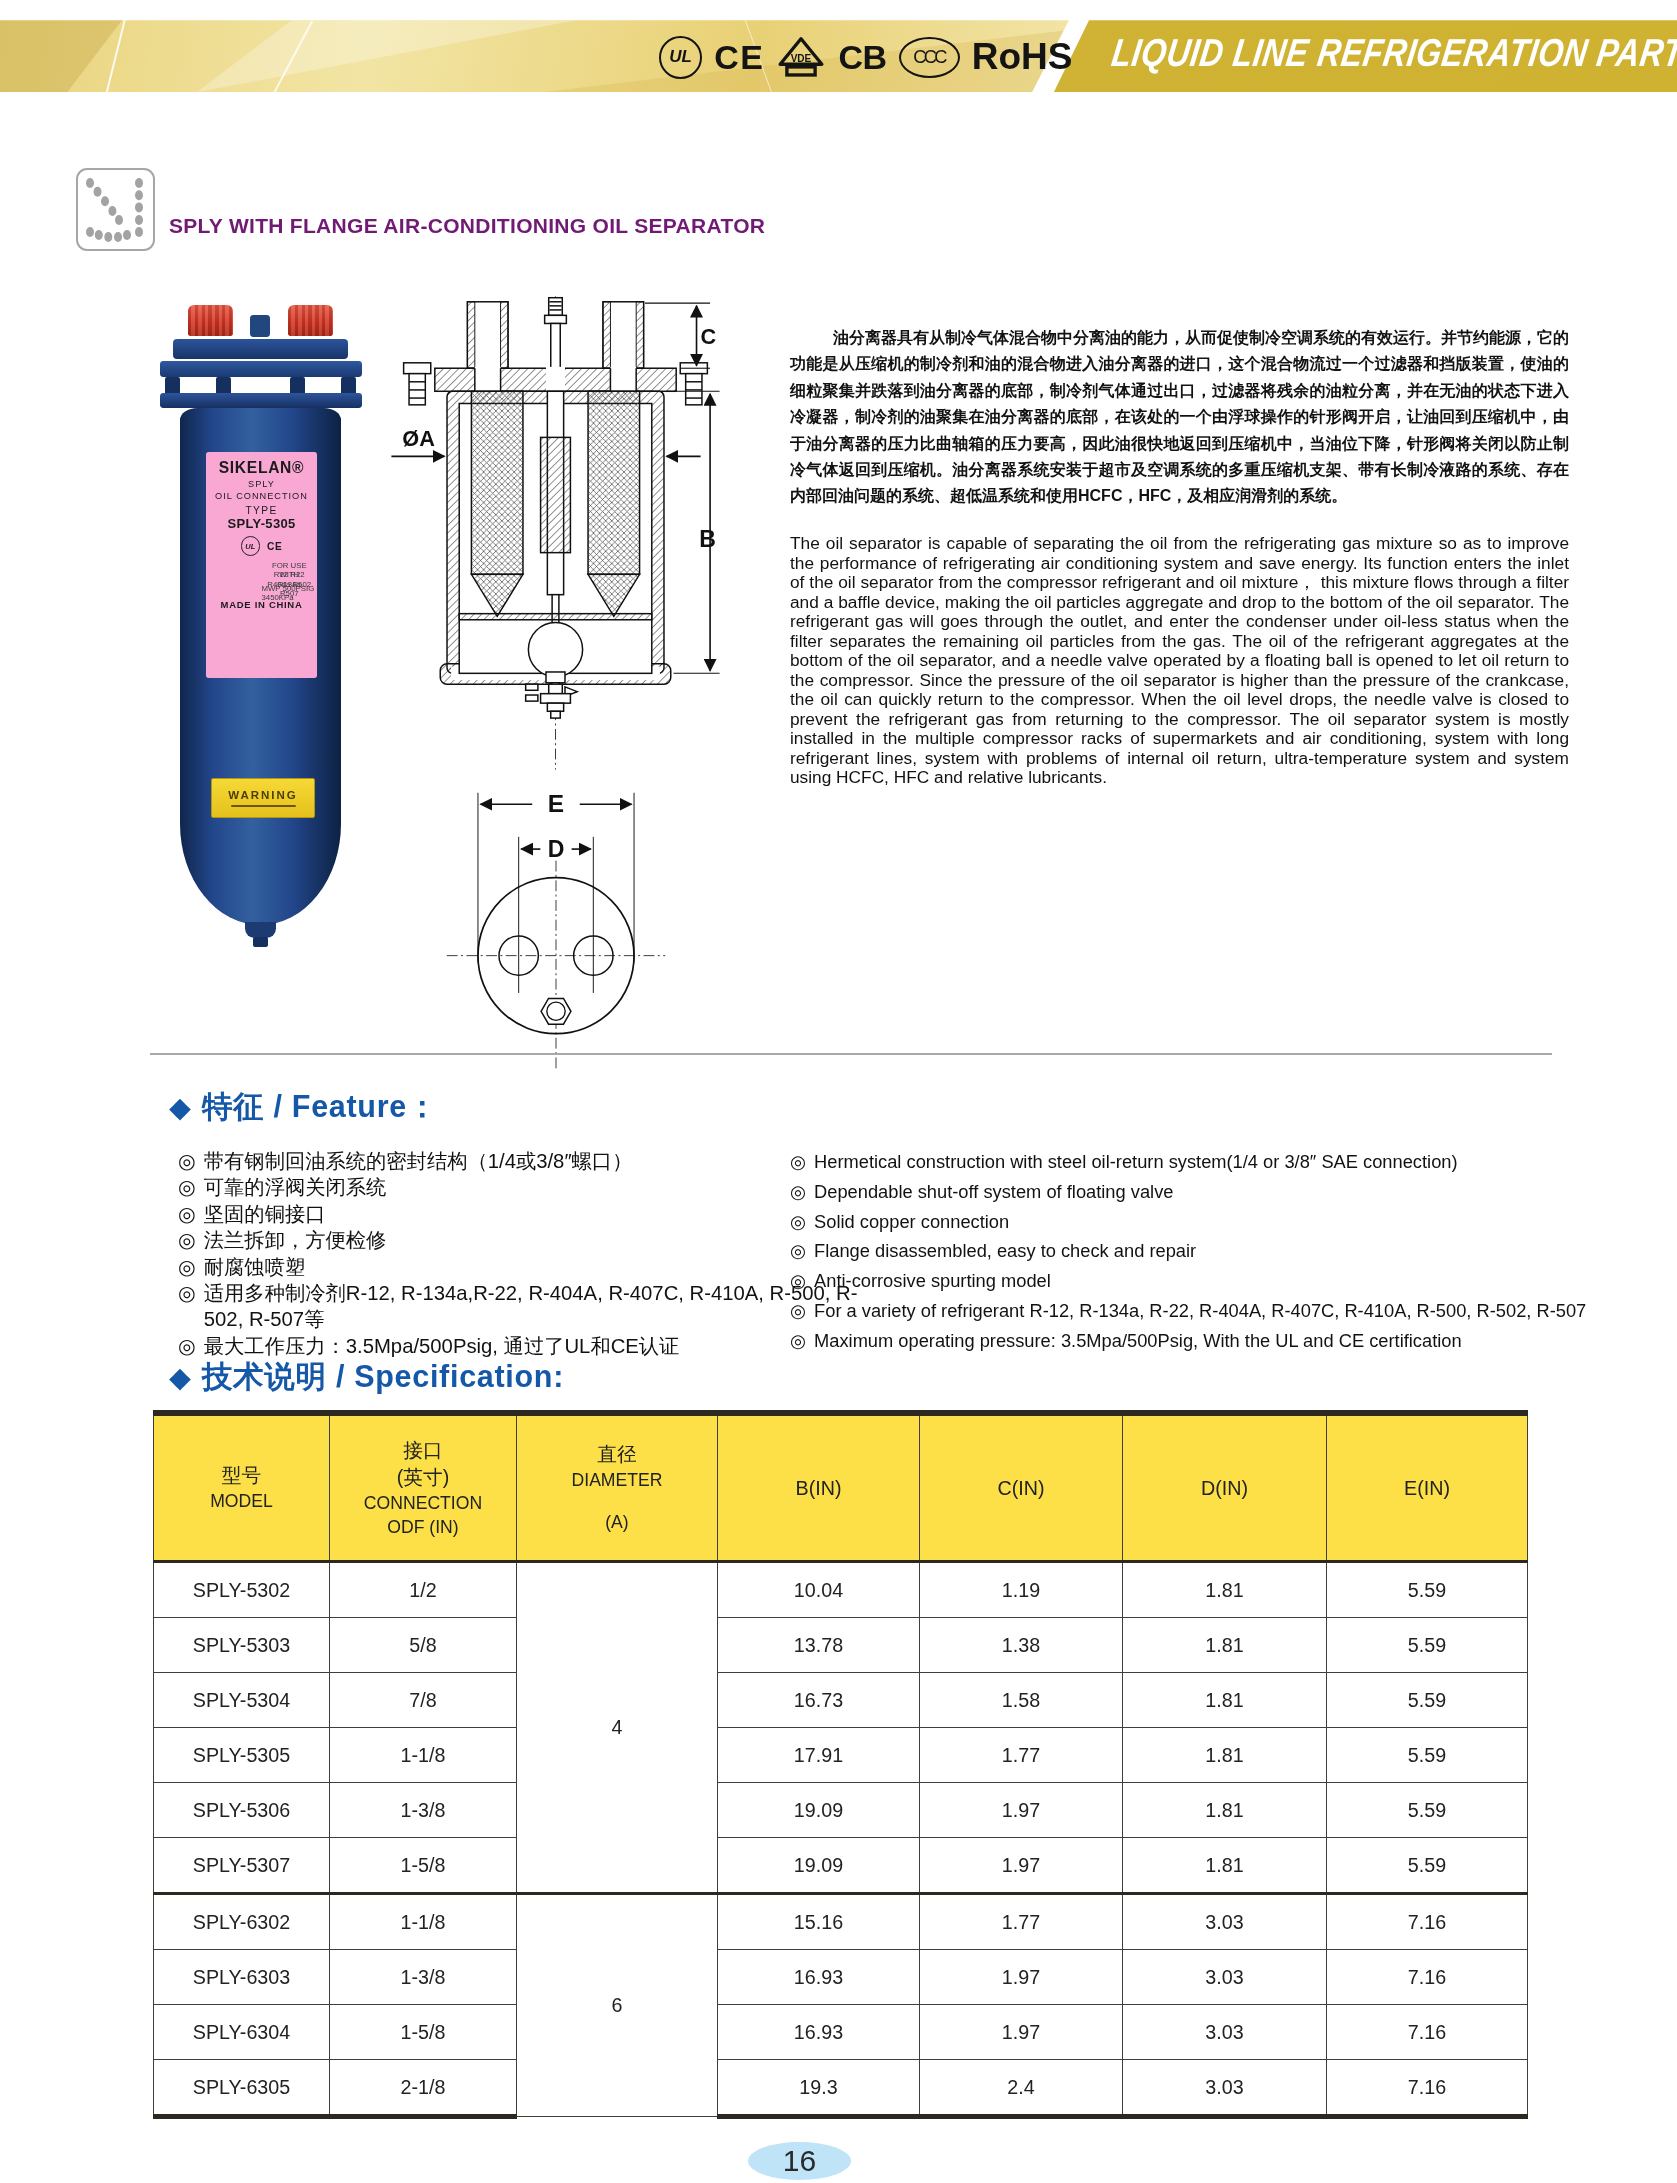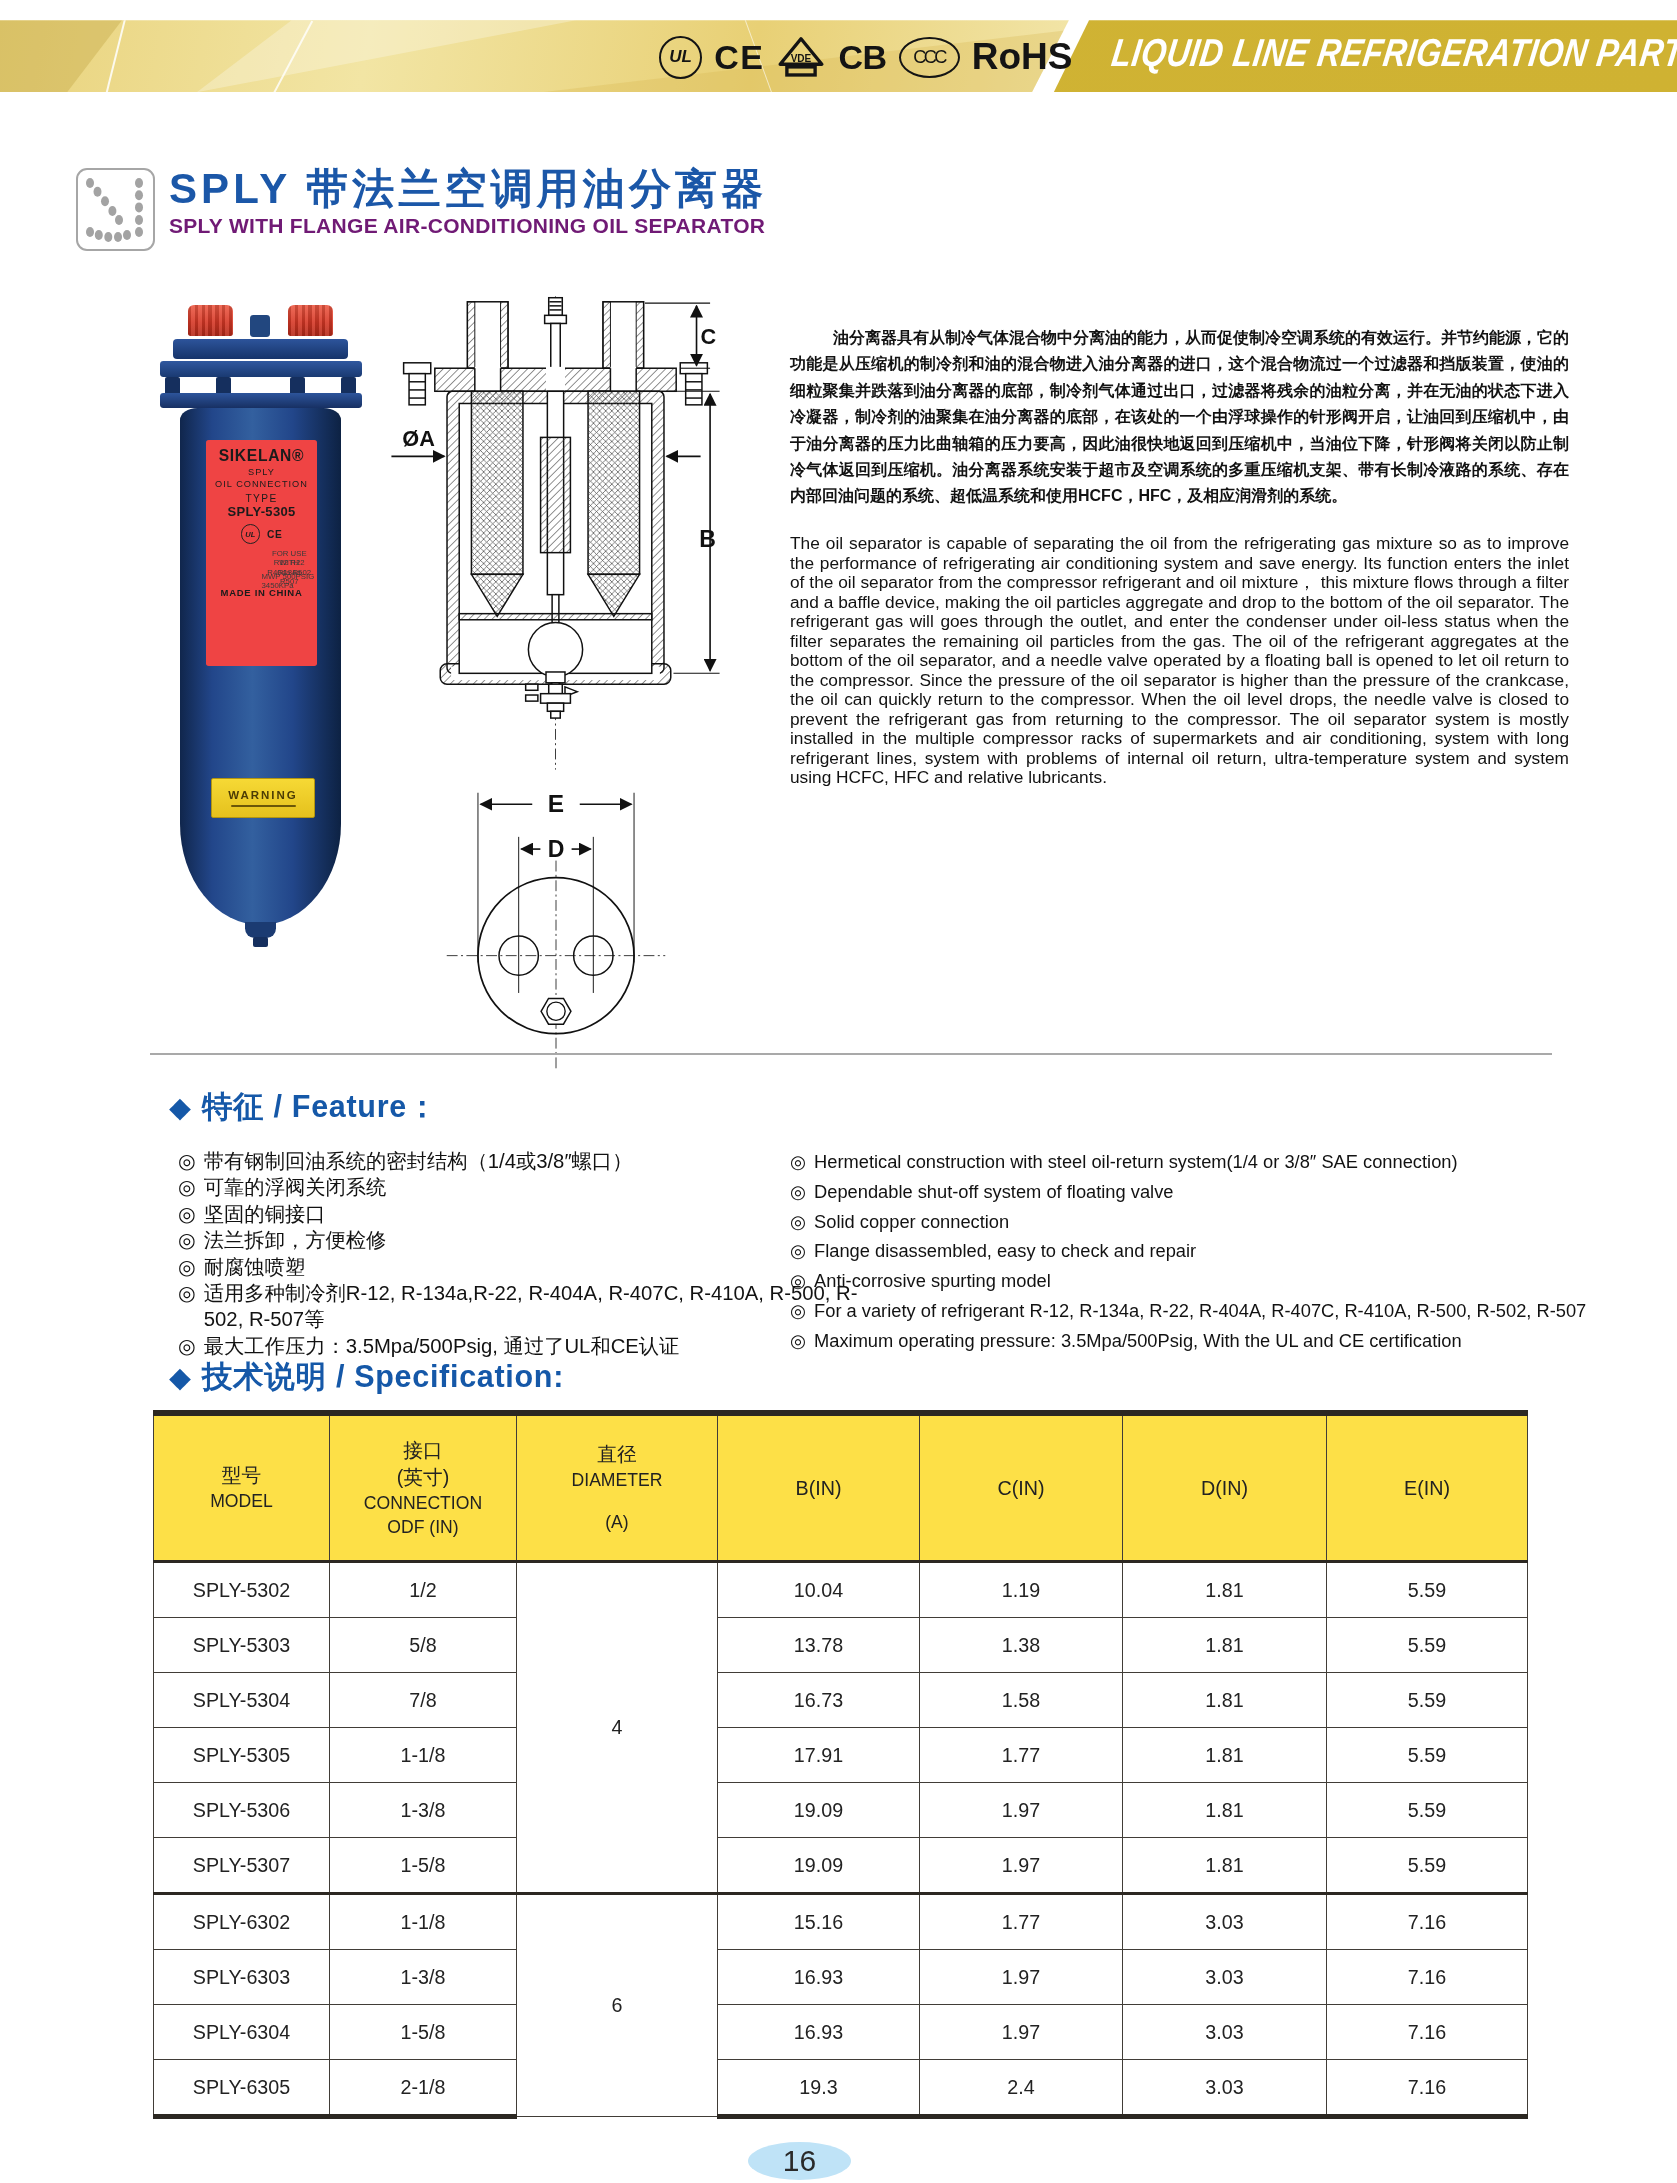--- a/index.html
+++ b/index.html
@@ -60,21 +60,21 @@
        background:linear-gradient(180deg,#2d549b,#16346a);}
   .flange-p1{left:-9.5px;top:57px;width:202px;height:16.3px;border-radius:3.4px;
        background:linear-gradient(180deg,#30589f,#1a3a72);}
   .boltst{width:15px;height:17.6px;top:73px;background:#152f5e;border-radius:2px;}
   .b1{left:-4.1px;} .b2{left:47px;} .b3{left:121px;} .b4{left:172px;}
   .flange-p2{left:-9.5px;top:89px;width:202px;height:15px;border-radius:3.4px;
        background:linear-gradient(180deg,#2d549b,#173063);}
   .vessel{left:11px;top:104px;width:161px;height:517px;
        border-radius:17.6px 17.6px 81px 81px / 12.2px 12.2px 102px 102px;
        background:linear-gradient(90deg,#10264c 0%,#22468a 20%,#33609f 45%,#22468a 70%,#0d2243 100%);}
-  .plabel{left:37px;top:136px;width:111px;height:226px;background:#ef4444;border-radius:2.7px;
+  .plabel{left:37px;top:148px;width:111px;height:226px;background:#f9a8d4;border-radius:2.7px;
        padding:6.8px 2.7px;box-sizing:border-box;text-align:center;color:#1b1b1b;}
   .lbl-brand{position:static;display:block;font-size:15.6px;font-weight:bold;letter-spacing:0.7px;}
   .lbl-s{position:static;display:block;font-size:9.2px;letter-spacing:1px;margin-top:2px;}
   .lbl-type{position:static;display:block;font-size:10.2px;font-weight:normal;letter-spacing:1.4px;margin-top:4.1px;}
   .lbl-model{position:static;display:block;font-size:13px;font-weight:bold;letter-spacing:0.3px;}
   .lbl-certs{position:static;display:flex;justify-content:center;align-items:center;gap:6.8px;margin-top:5.4px;}
   .lbl-ul{position:static;width:17.6px;height:17.6px;border:1.4px solid #222;border-radius:50%;display:flex;
        align-items:center;justify-content:center;font-size:7.5px;font-weight:bold;font-style:italic;}
   .lbl-ce{position:static;font-size:10.2px;font-weight:bold;letter-spacing:0.7px;}
   .lbl-use{position:static;display:block;font-size:7.8px;line-height:9.5px;margin-top:4.7px;color:#3a3a3a;}
@@ -159,21 +159,20 @@
       </svg>
     </span>
     <span class="cert-cb">CB</span>
     <span class="cert-ccc">CCC</span>
     <span class="cert-rohs">RoHS</span>
   </div>
 
   <div class="logo">
     <div class="logo-dots"></div>
   </div>
-  <div class="title-zh">SPLY 带法兰空调用油分离器</div>
   <div class="title-en">SPLY WITH FLANGE AIR-CONDITIONING OIL SEPARATOR</div>
 
   <div class="photo">
     <div class="cap cap-l"></div>
     <div class="cap cap-r"></div>
     <div class="mid-fitting"></div>
     <div class="flange-top"></div>
     <div class="flange-p1"></div>
     <div class="boltst b1"></div>
     <div class="boltst b2"></div>

